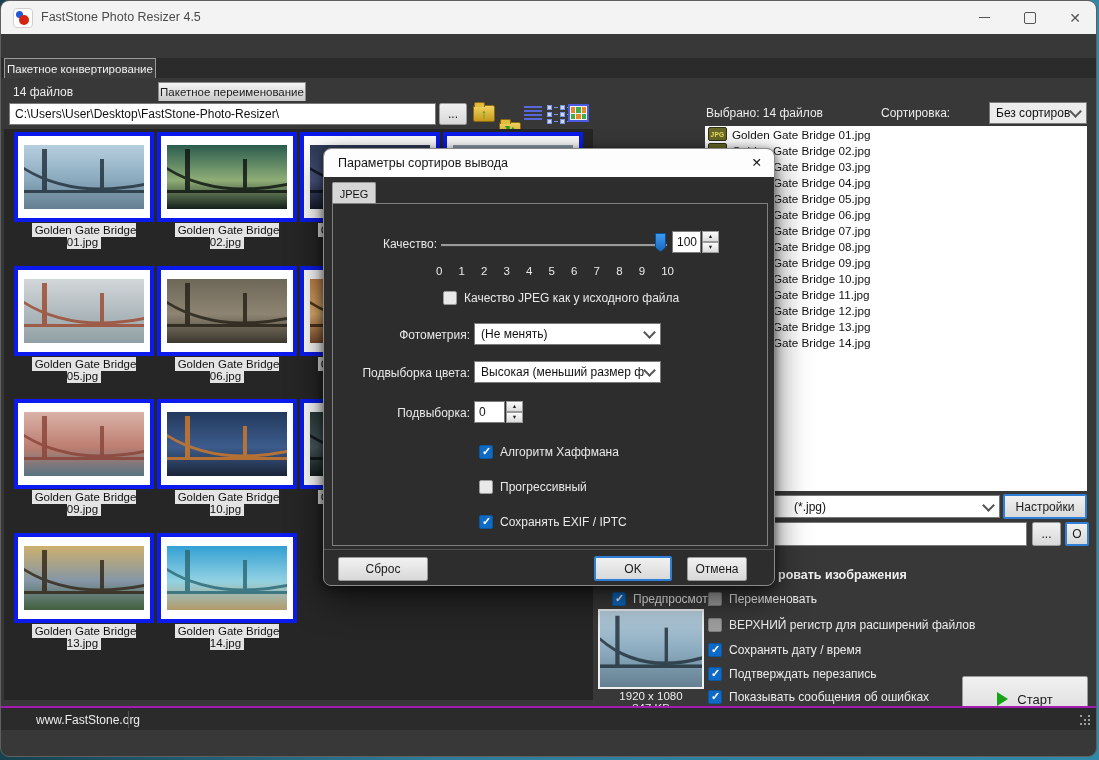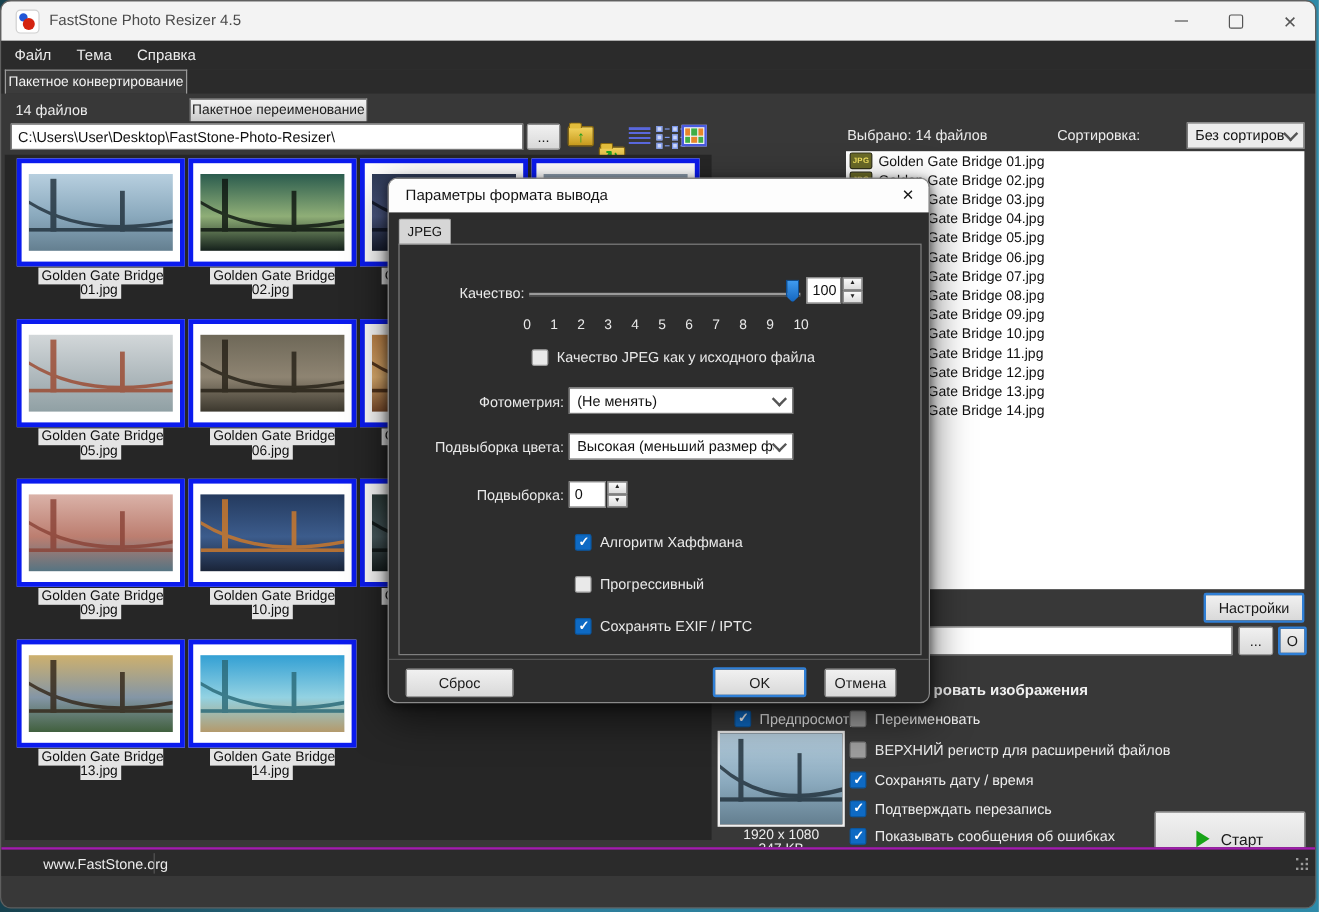--- a/index.html
+++ b/index.html
@@ -122,25 +122,20 @@
         <span class="glyph-min"></span>
       </div>
     <div class="abs winbtn" style="left:1006px;">
         <span class="glyph-max"></span>
       </div>
     <div class="abs winbtn" style="left:1051px;">
         <span class="glyph-close">✕</span>
       </div>
   </div>
 
-  <div class="abs menubar">
-    <span>Файл</span>
-    <span>Тема</span>
-    <span>Справка</span>
-  </div>
 
   <div class="abs tabstrip">
     <div class="abs tab-active">Пакетное конвертирование</div>
     <div class="abs tab-inactive">Пакетное переименование</div>
   </div>
 
   <div class="abs lbl" style="left:12px;top:84px;">14 файлов</div>
   <input class="abs field" style="left: 8px; top: 102px; width: 427px; height: 22px;" value="C:\Users\User\Desktop\FastStone-Photo-Resizer\">
   <div class="abs btn" style="left:438px;top:102px;width:28px;height:22px;">...</div>
   <div class="abs folder" style="left:472px;top:104px;">
@@ -450,20 +445,24 @@
     <span class="jpgicon">JPG</span>
     <span class="fname">Golden Gate Bridge 13.jpg</span>
   </div>
 
   <div class="listrow">
     <span class="jpgicon">JPG</span>
     <span class="fname">Golden Gate Bridge 14.jpg</span>
   </div>
 </div>
 
+  <div class="abs combo" style="left:704px;top:494px;width:295px;height:23px;">
+    <span style="padding-left:82px;">(*.jpg)</span>
+    <span class="chev"></span>
+  </div>
   <div class="abs btn btn-accent" style="left:1002px;top:493px;width:84px;height:25px;">Настройки</div>
   <input class="abs field" style="left: 704px; top: 521px; width: 322px; height: 24px;">
   <div class="abs btn" style="left:1031px;top:521px;width:29px;height:24px;">...</div>
   <div class="abs btn btn-accent" style="left:1064px;top:521px;width:24px;height:24px;">O</div>
   <div class="abs boldfrag" style="left:777px;top:567px;">ровать изображения</div>
 
   <div class="abs cbrow" style="left:611px;top:591px;">
     <span class="cb cb-on"></span>
     <span class="lbl">Предпросмотр</span>
   </div>
@@ -514,21 +513,21 @@
   </div>
 
   <div class="abs statusbar">
     <div class="abs lbl" style="left:35px;top:5px;">www.FastStone.org</div>
     <div class="status-sep"></div>
     <div class="grip"></div>
   </div>
 
   <div class="abs dialog">
     <div class="abs dlg-title">
-      <span>Параметры формата вывода</span>
+      <span>Параметры сортиров вывода</span>
       <span class="dlg-close">✕</span>
     </div>
     <div class="abs dlg-tab">JPEG</div>
     <div class="abs dlg-box"></div>
 
     <div class="abs dlg-lbl" style="left:20px;top:88px;width:93px;">Качество:</div>
     <div class="abs slider-track" style="left:117px;top:95px;width:226px;"></div>
     <div class="abs slider-thumb" style="left:331px;top:84px;"></div>
     <div class="abs field" style="left:348px;top:82px;width:29px;height:22px;display:flex;align-items:center;padding-left:4px;">100</div>
     <div class="abs spin" style="left:378px;top:82px;">

